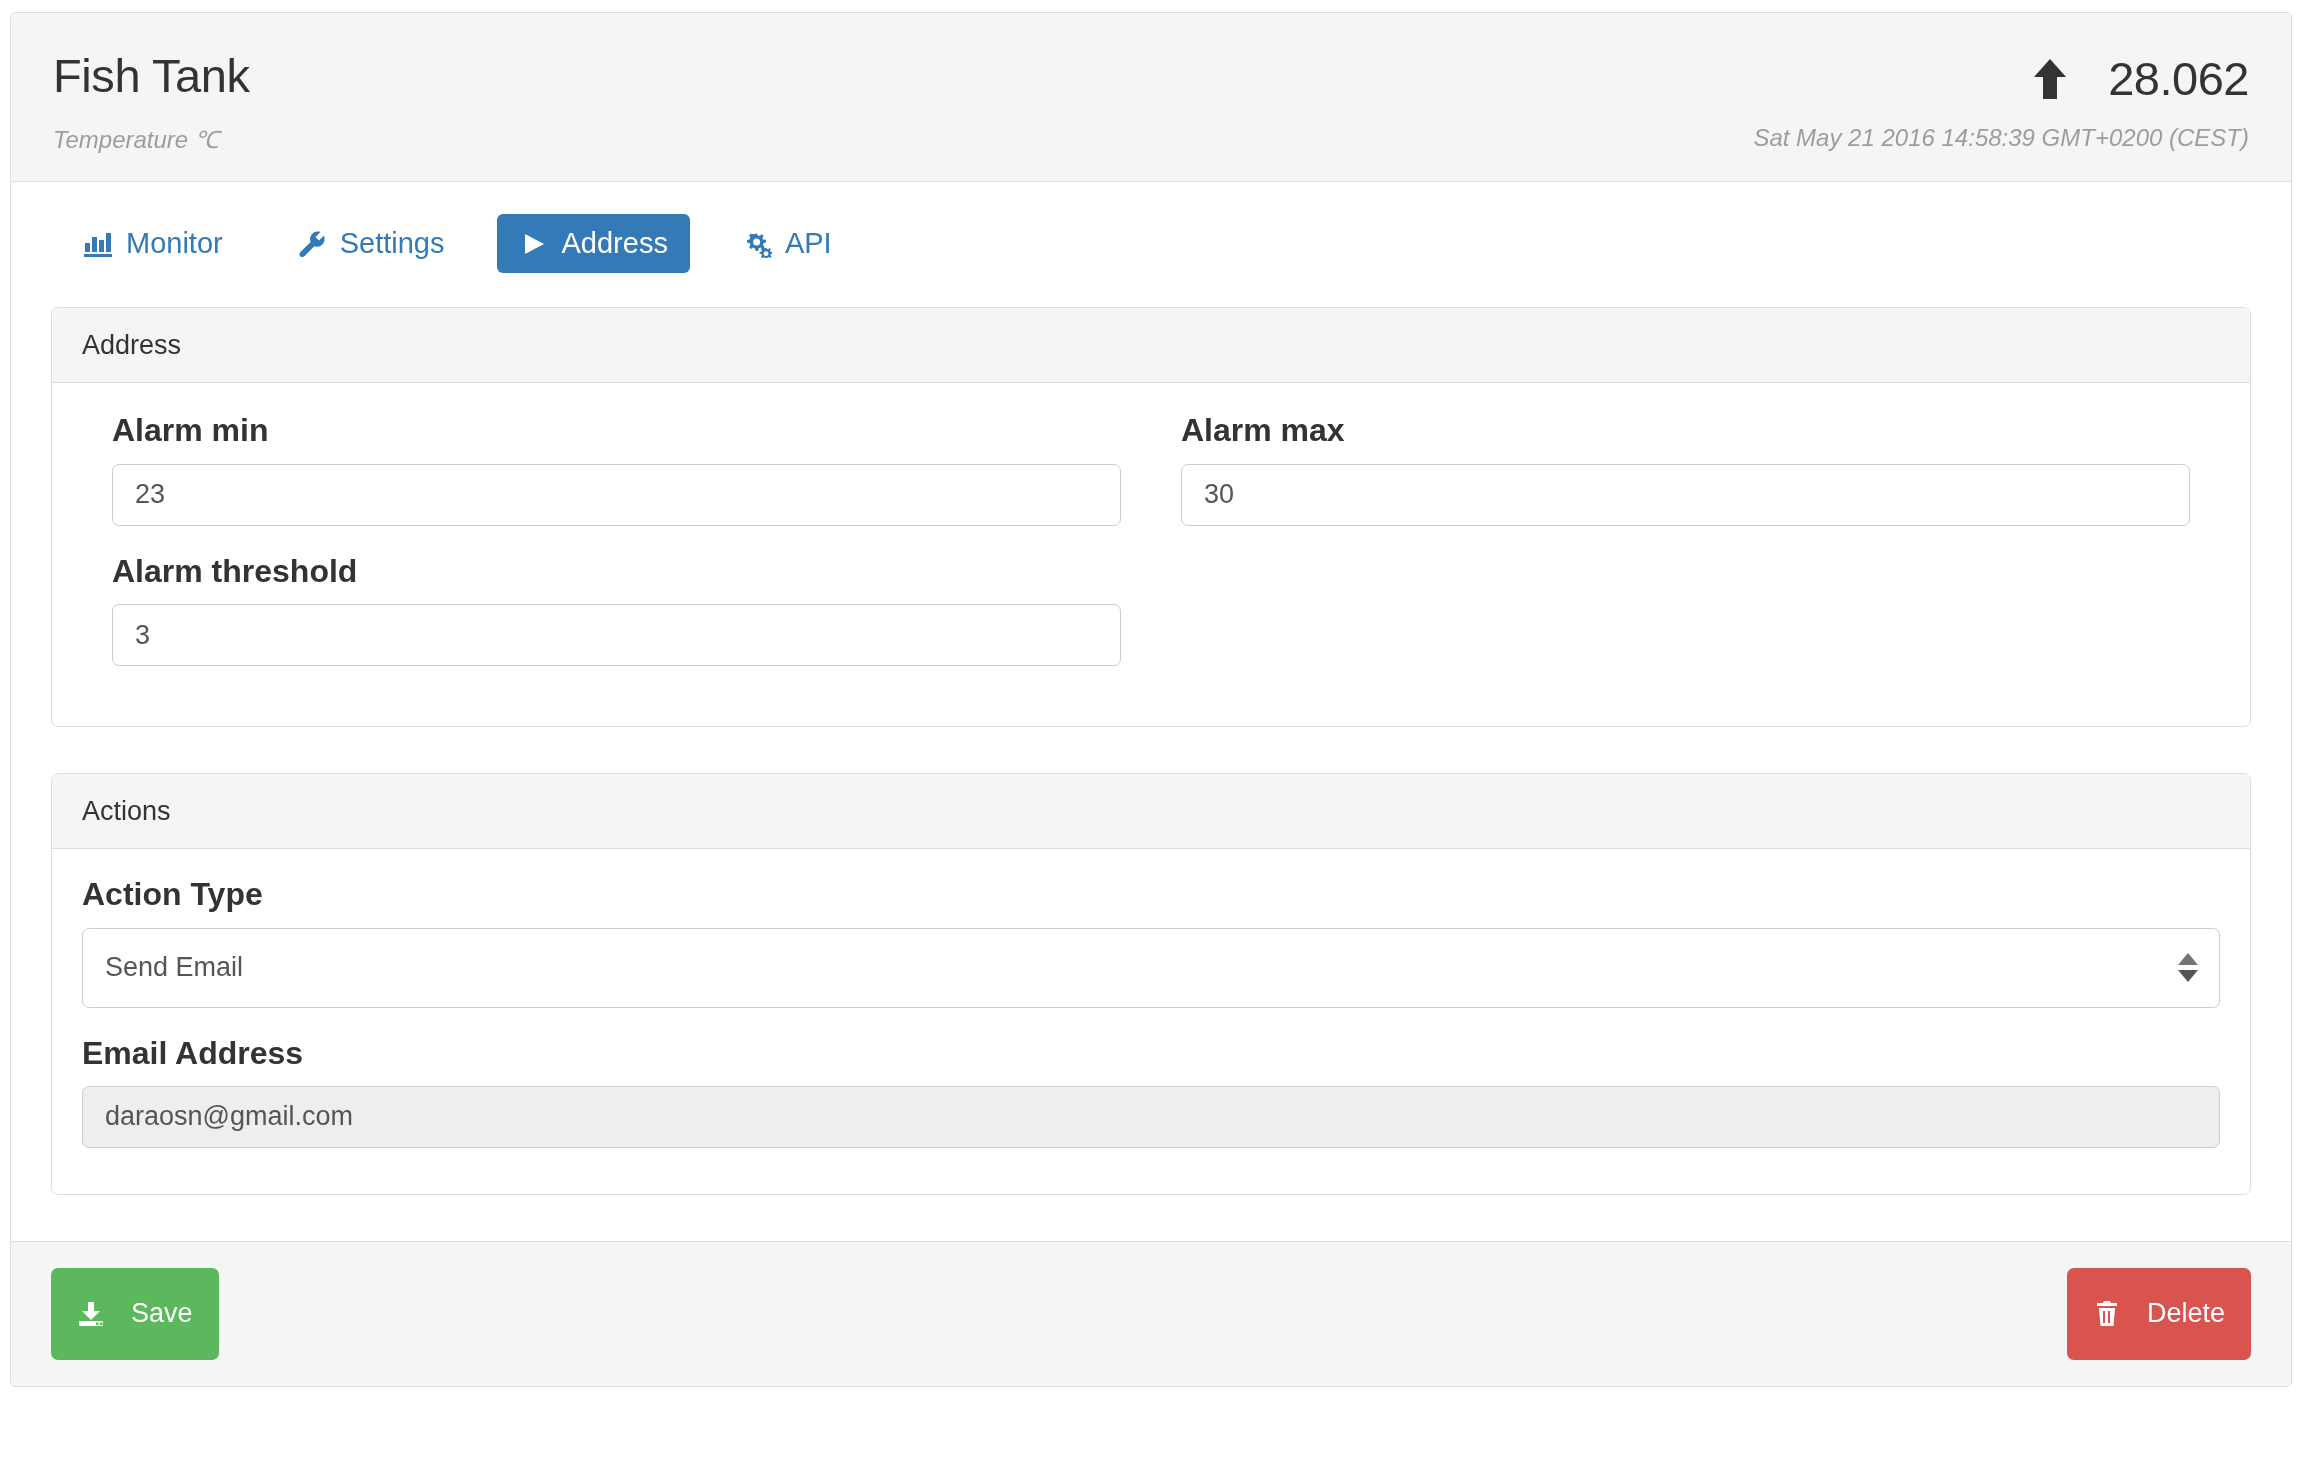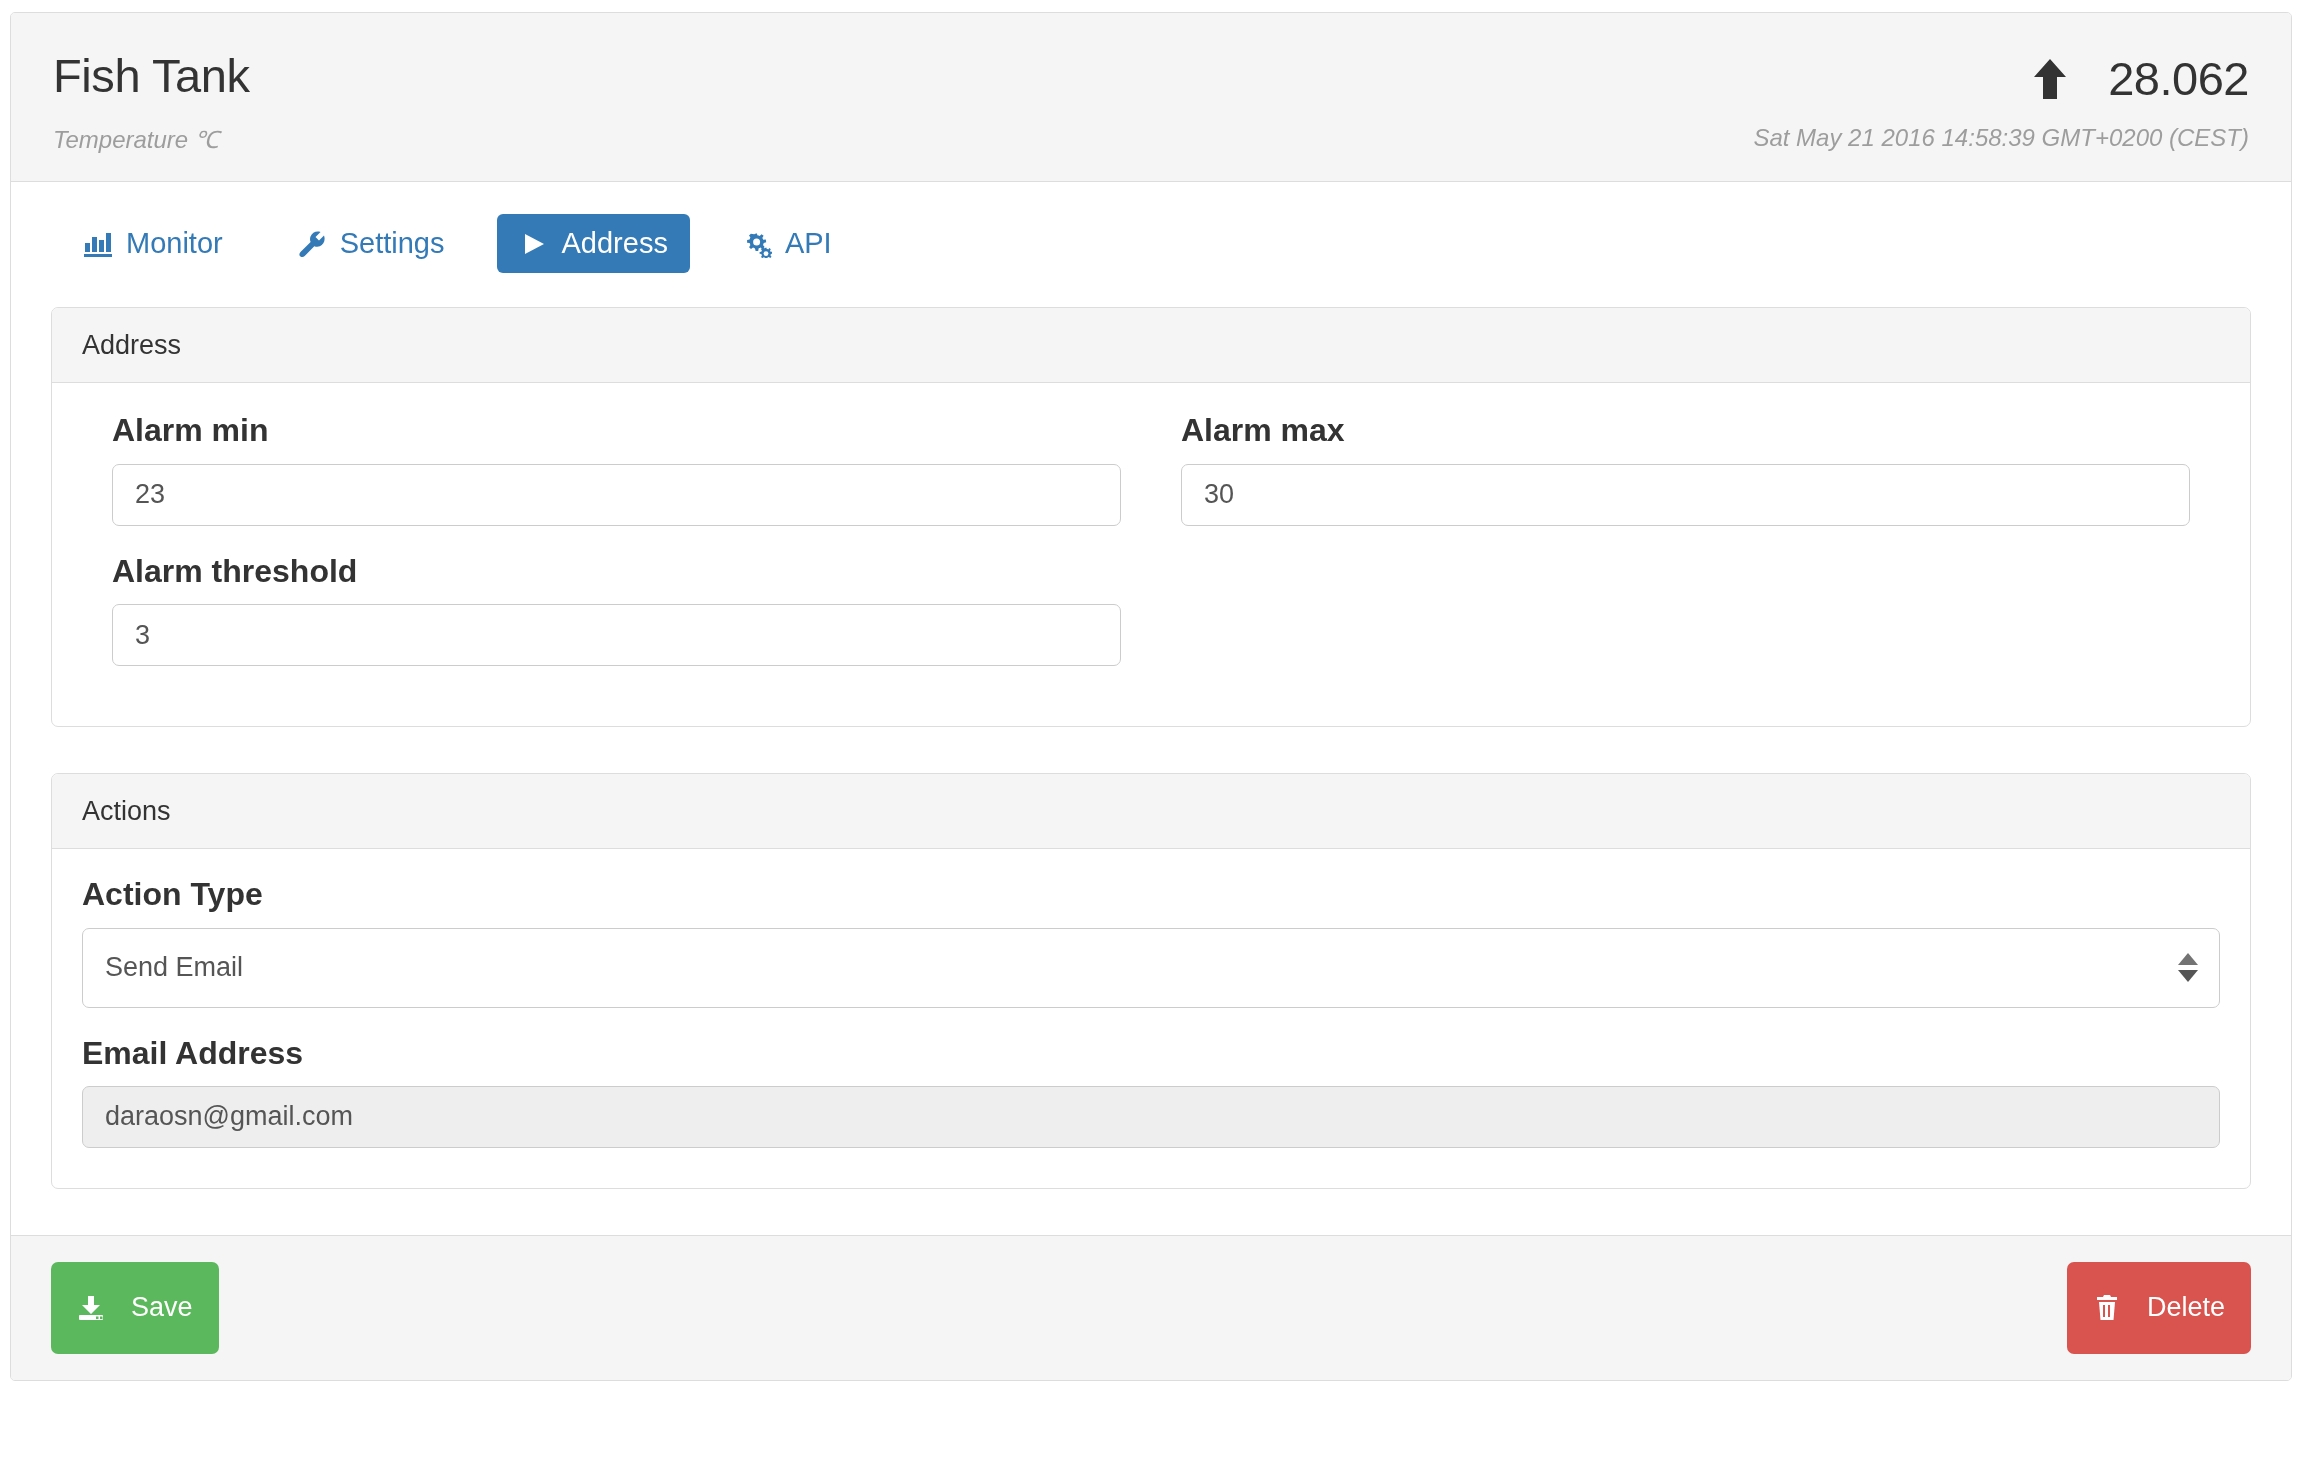--- a/index.html
+++ b/index.html
@@ -363,21 +363,21 @@
           <label class="form-label">Action Type</label>
           <div class="select-wrap">
             <div class="form-control select-control">Send Email</div>
             <span class="select-caret">
               <span class="caret-up"></span>
               <span class="caret-dn"></span>
             </span>
           </div>
         </div>
 
-        <div class="form-group full-group" style="margin-bottom:0;">
+        <div class="form-group full-group" style="margin-bottom:6px;">
           <label class="form-label">Email Address</label>
           <input class="form-control" type="text" readonly="" value="daraosn@gmail.com" style="">
         </div>
 
       </div>
     </div>
 
     <div class="panel-footer-bar">
       <button class="btn btn-success">
         <span class="btn-icon">

